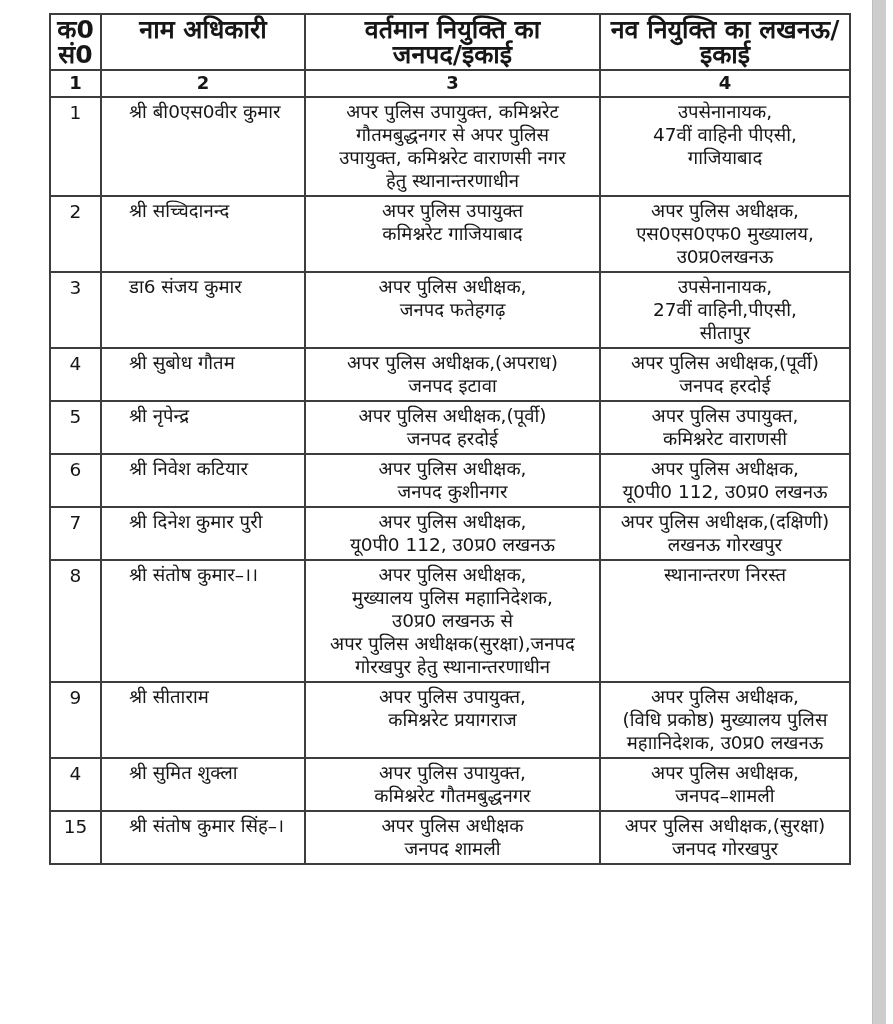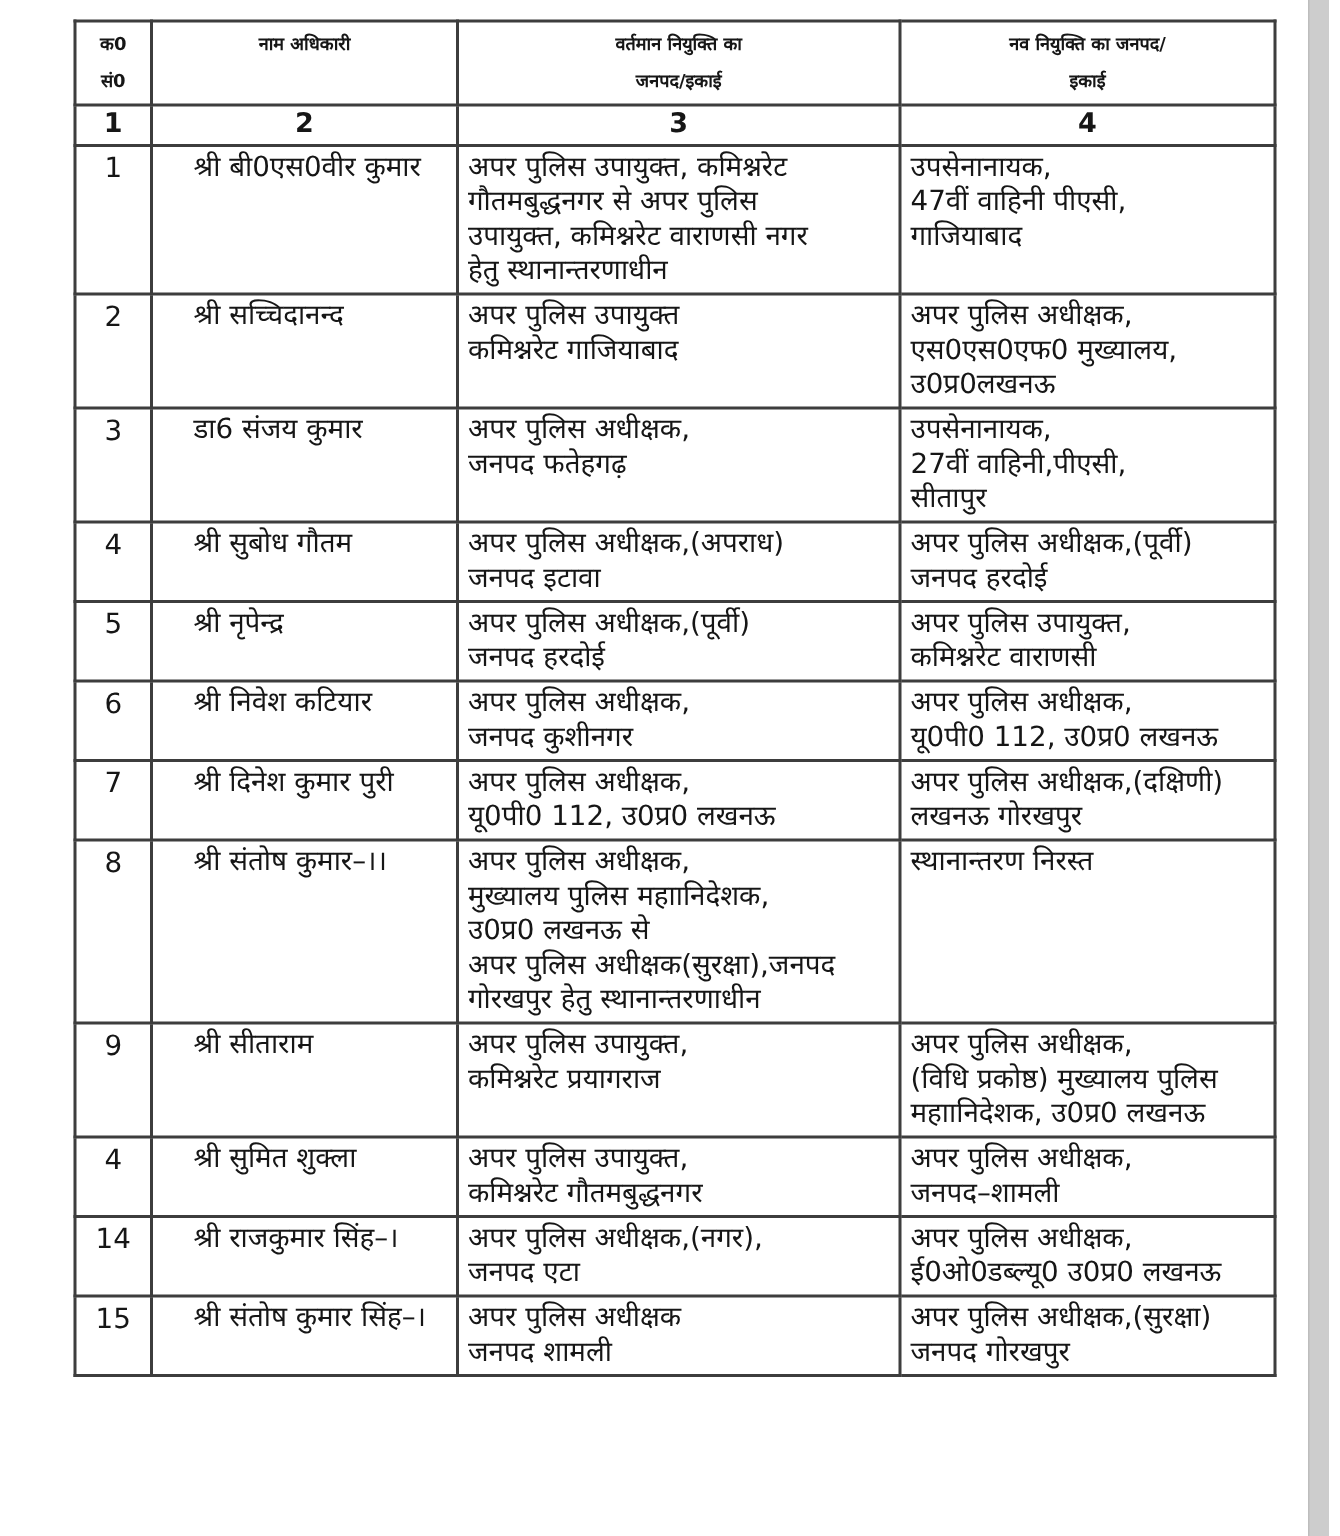--- a/index.html
+++ b/index.html
@@ -33,35 +33,36 @@
     table-layout: fixed;
   }
   .transfer-table th,
   .transfer-table td {
     border: 2px solid #3d3d3d;
     vertical-align: top;
     white-space: pre-line;
     overflow: hidden;
   }
   .transfer-table th {
-    font-size: 12px;
+    font-size: 25px;
     font-weight: bold;
     line-height: 25px;
     padding: 2px 1px;
     text-align: center;
   }
   .transfer-table tr.num-row th {
     font-size: 18px;
     line-height: 22px;
     padding: 1px 0 2px;
   }
   .transfer-table td {
     font-size: 18.5px;
     line-height: 23px;
     padding: 2px 6px 3px;
+    text-align: center;
   }
   .transfer-table td.cell-sn {
     text-align: center;
     padding-top: 3px;
   }
   .transfer-table td.cell-name {
     text-align: left;
     padding-left: 27px;
   }
   col.c1 { width: 51px; }
@@ -81,21 +82,21 @@
       <col class="c3">
       <col class="c4">
   </colgroup>
   <thead>
     <tr>
       <th>क0
 सं0</th>
       <th>नाम अधिकारी</th>
       <th>वर्तमान नियुक्ति का
 जनपद/इकाई</th>
-      <th>नव नियुक्ति का जनपद/
+      <th>नव नियुक्ति का लखनऊ/
 इकाई</th>
     </tr>
     <tr class="num-row">
       <th>1</th>
       <th>2</th>
       <th>3</th>
       <th>4</th>
     </tr>
   </thead>
   <tbody>
@@ -193,28 +194,20 @@
     <td class="cell-sn">4</td>
     <td class="cell-name">श्री सुमित शुक्ला</td>
     <td class="cell-current">अपर पुलिस उपायुक्त,
 कमिश्नरेट गौतमबुद्धनगर</td>
     <td class="cell-new">अपर पुलिस अधीक्षक,
 जनपद–शामली</td>
   </tr>
 
 
 
-  <tr>
-    <td class="cell-sn">14</td>
-    <td class="cell-name">श्री राजकुमार सिंह–।</td>
-    <td class="cell-current">अपर पुलिस अधीक्षक,(नगर),
-जनपद एटा</td>
-    <td class="cell-new">अपर पुलिस अधीक्षक,
-ई0ओ0डब्ल्यू0 उ0प्र0 लखनऊ</td>
-  </tr>
 
   <tr>
     <td class="cell-sn">15</td>
     <td class="cell-name">श्री संतोष कुमार सिंह–।</td>
     <td class="cell-current">अपर पुलिस अधीक्षक
 जनपद शामली</td>
     <td class="cell-new">अपर पुलिस अधीक्षक,(सुरक्षा)
 जनपद गोरखपुर</td>
   </tr>
 </tbody>

